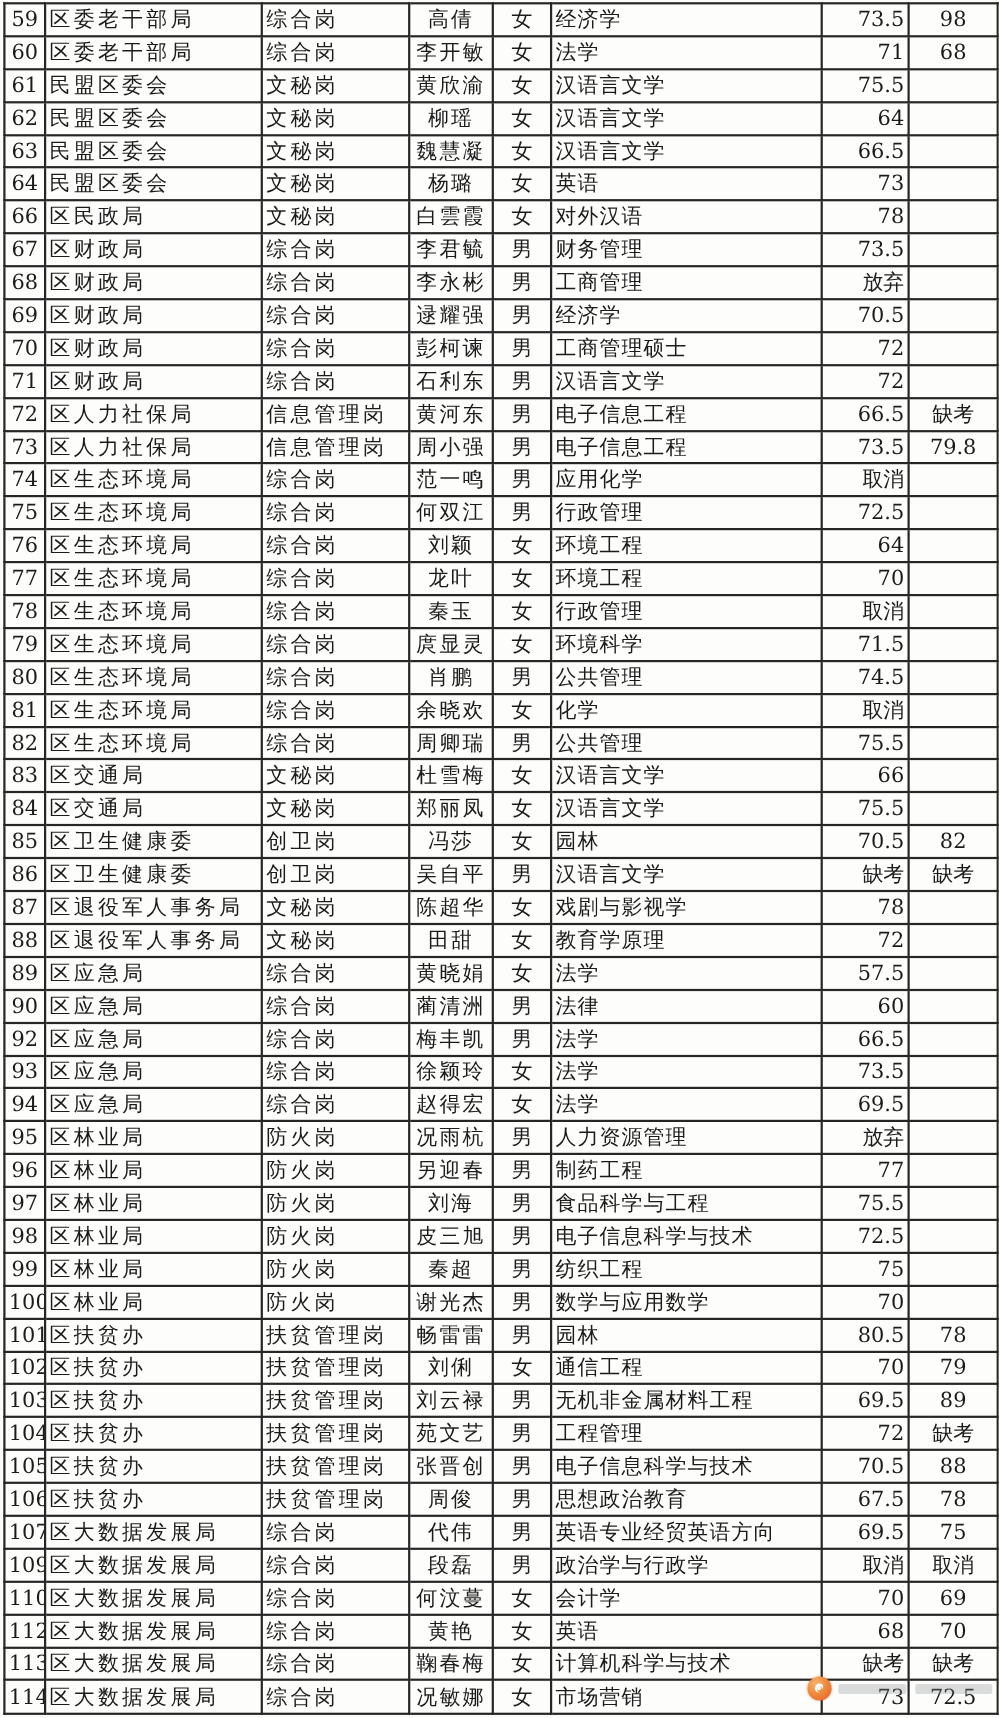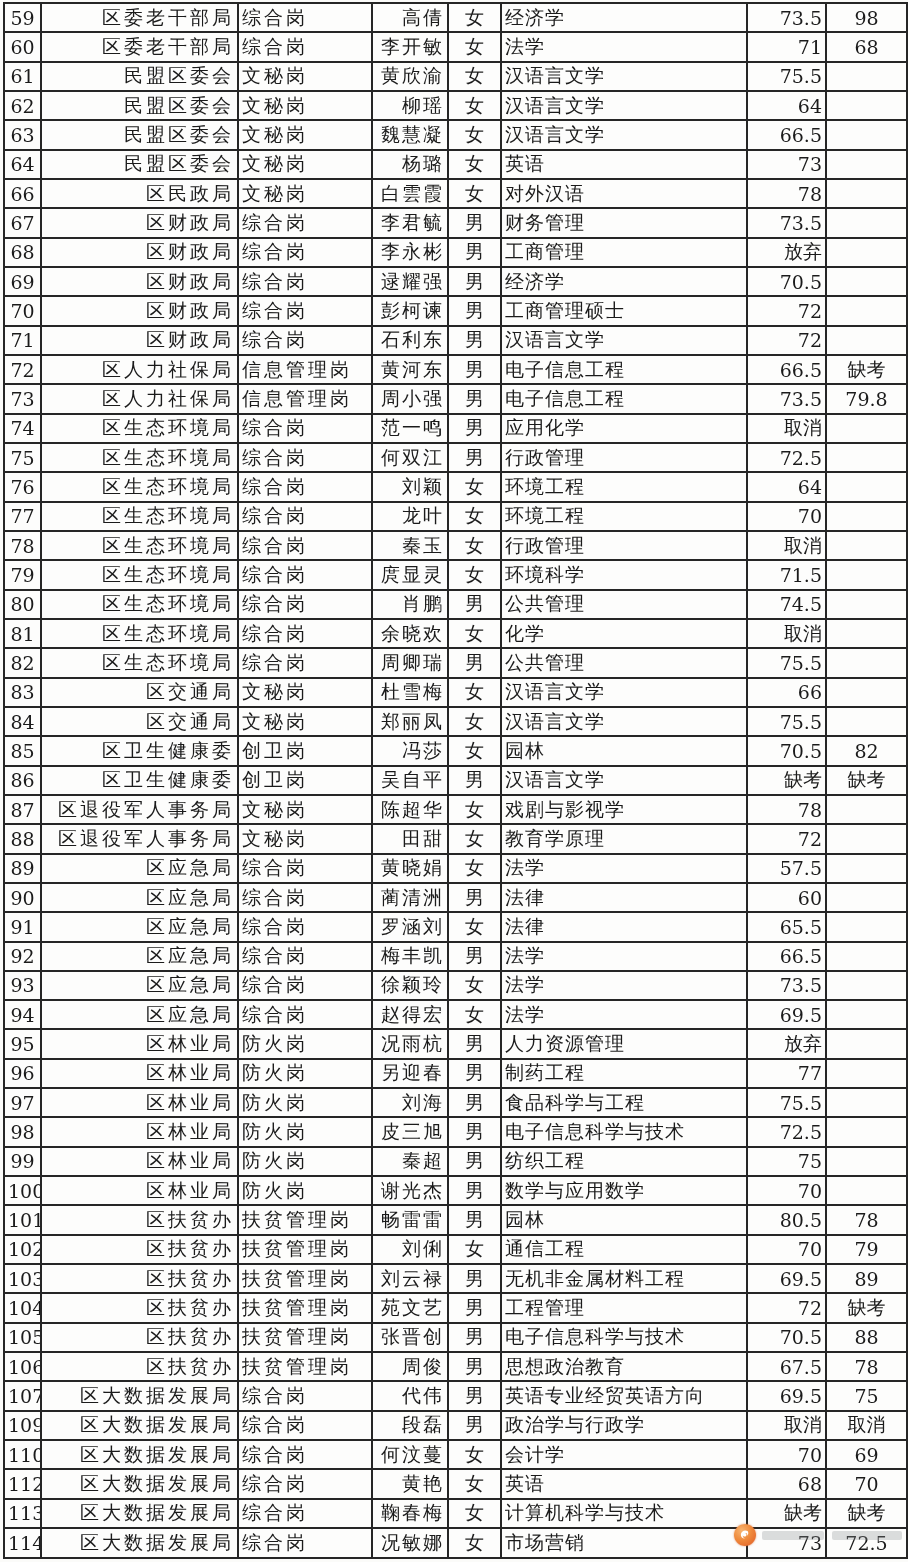--- a/index.html
+++ b/index.html
@@ -19,23 +19,23 @@
   table.results td{
     border:2px solid #262626;
     font-size:19px;
     padding:0 3px;
     white-space:nowrap;
     overflow:hidden;
     vertical-align:middle;
     background:#fdfdfc;
   }
   td.c0{text-align:center;font-size:20px;letter-spacing:0;}
-  td.c1{text-align:right;letter-spacing:3px;padding-left:7px;}
+  td.c1{text-align:left;letter-spacing:3px;padding-left:7px;}
   td.c2{text-align:left;letter-spacing:3px;padding-left:8px;margin-top:37px;}
-  td.c3{text-align:right;letter-spacing:2px;}
+  td.c3{text-align:center;letter-spacing:2px;}
   td.c4{text-align:center;letter-spacing:0;}
   td.c5{text-align:left;letter-spacing:1px;padding-left:7px;}
   td.c6{text-align:right;font-size:20px;letter-spacing:0;}
   td.c7{text-align:center;font-size:20px;letter-spacing:0;}
   .watermark{
     position:absolute;left:734px;top:1523px;
     width:174px;height:24px;
     display:flex;align-items:center;
     pointer-events:none;
   }
@@ -375,30 +375,20 @@
           <td class="c0">90</td>
           <td class="c1">区应急局</td>
           <td class="c2">综合岗</td>
           <td class="c3">蔺清洲</td>
           <td class="c4">男</td>
           <td class="c5">法律</td>
           <td class="c6">60</td>
           <td class="c7"></td>
         </tr>
         <tr>
-          <td class="c0">91</td>
-          <td class="c1">区应急局</td>
-          <td class="c2">综合岗</td>
-          <td class="c3">罗涵刘</td>
-          <td class="c4">女</td>
-          <td class="c5">法律</td>
-          <td class="c6">65.5</td>
-          <td class="c7"></td>
-        </tr>
-        <tr>
           <td class="c0">92</td>
           <td class="c1">区应急局</td>
           <td class="c2">综合岗</td>
           <td class="c3">梅丰凯</td>
           <td class="c4">男</td>
           <td class="c5">法学</td>
           <td class="c6">66.5</td>
           <td class="c7"></td>
         </tr>
         <tr>

